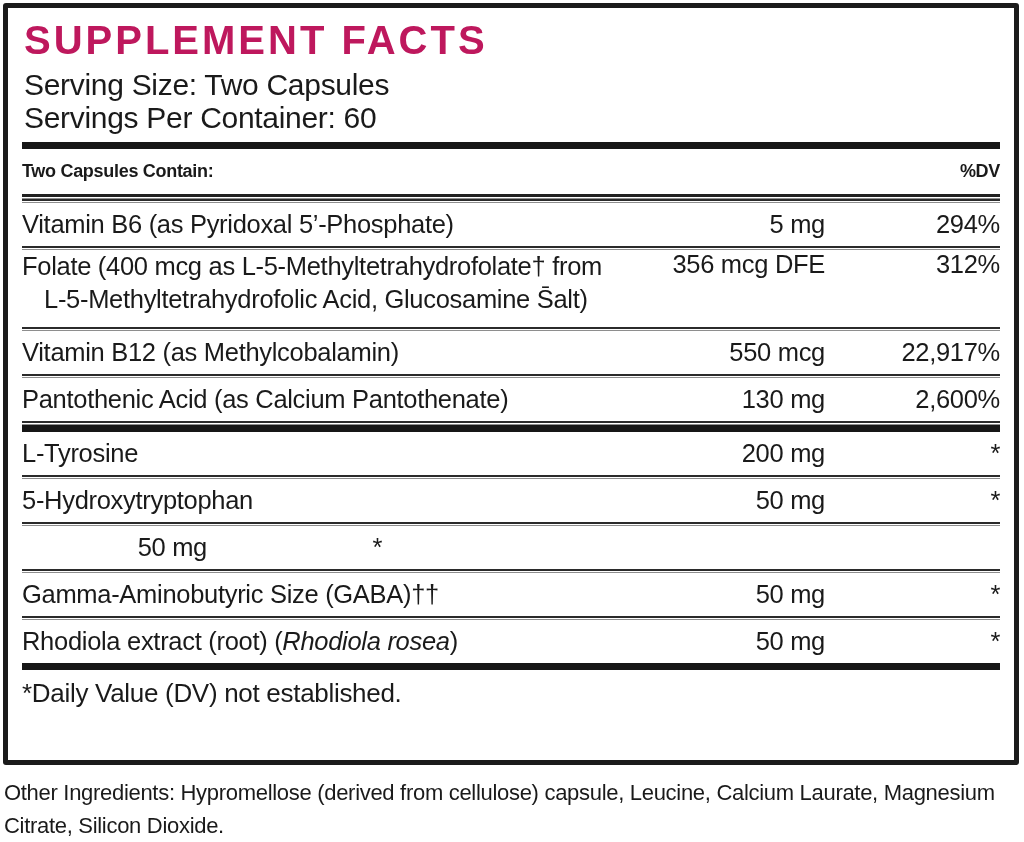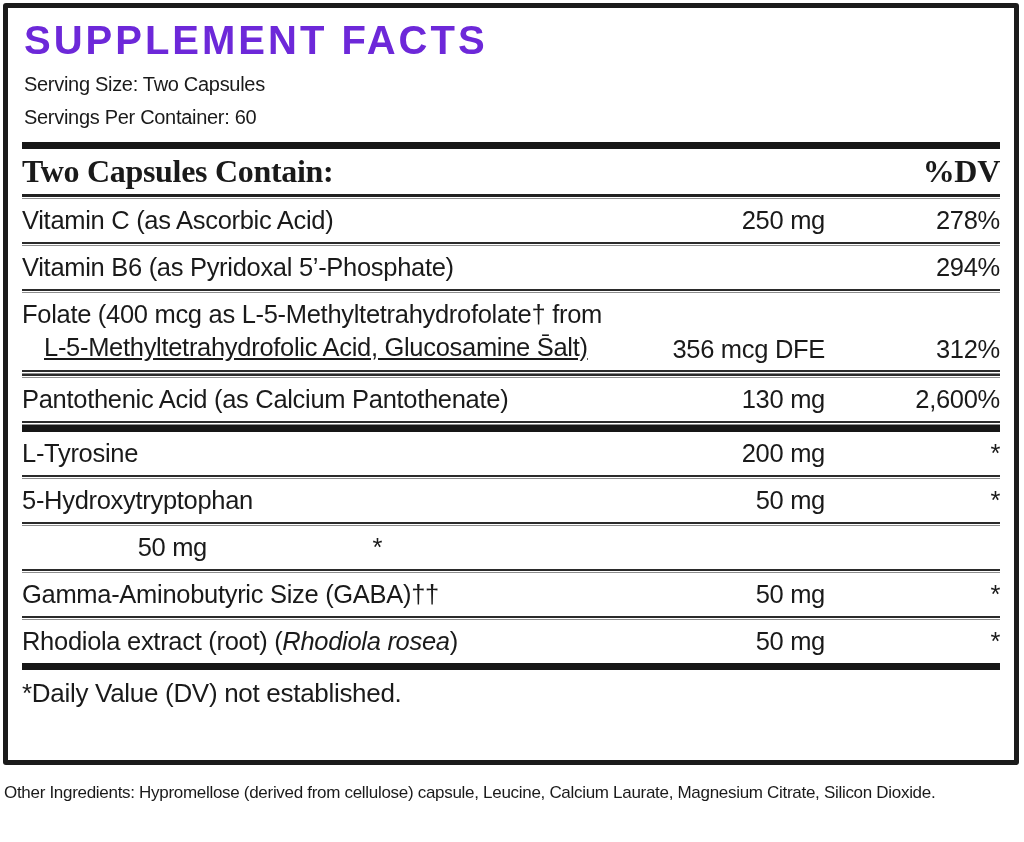--- a/index.html
+++ b/index.html
@@ -18,38 +18,37 @@
     border-radius: 3px;
     background: #ffffff;
     padding: 0 14px;
     overflow: hidden;
   }
   .title {
     margin: 10px 0 0 2px;
     font-size: 40px;
     font-weight: bold;
     letter-spacing: 3px;
-    color: #6d28d9;
+    color: #be185d;
   }
   .serv {
-    font-size: 20px;
+    font-size: 30px;
     line-height: 33px;
     margin-left: 2px;
   }
   .serv.first { margin-top: 5px; }
   .bar { height: 7px; background: #161616; }
   .bar.top { margin-top: 8px; }
   .hdr-row {
     display: flex;
     justify-content: space-between;
     align-items: center;
     height: 45px;
-    font-size: 32px;
+    font-size: 18px;
     font-weight: bold;
-    font-family: Liberation Serif, serif;
   }
   .hdr-rule {
     height: 5px;
     border-top: 3px solid #202020;
     border-bottom: 1px solid #8f8f8f;
   }
   .sep {
     height: 4px;
     border-top: 2px solid #2b2b2b;
     border-bottom: 1px solid #8e8e8e;
@@ -58,37 +57,37 @@
     display: flex;
     align-items: center;
     height: 43px;
     font-size: 25.5px;
   }
   .row .name { flex: 1; white-space: nowrap; }
   .row .amt { width: 185px; text-align: right; white-space: nowrap; }
   .row .dv  { width: 175px; text-align: right; white-space: nowrap; }
   .row.two-line {
     height: 77px;
-    align-items: flex-end;
+    align-items: flex-start;
     padding-bottom: 6px;
   }
   .row.two-line .name div { line-height: 33px; }
-  .indent { padding-left: 22px; text-decoration: underline; }
+  .indent { padding-left: 22px; }
   .it { font-style: italic; }
   .footnote-row {
     display: flex;
     align-items: center;
     height: 46px;
     font-size: 26px;
   }
   .other {
     position: absolute;
     left: 4px; top: 776px;
     width: 1012px;
-    font-size: 17px;
+    font-size: 22px;
     line-height: 33px;
   }
 </style>
 </head>
 <body>
 
 <div class="panel">
 
   <h1 class="title">SUPPLEMENT FACTS</h1>
 
@@ -96,43 +95,44 @@
   <div class="serv">Servings Per Container: 60</div>
 
   <div class="bar top"></div>
 
   <div class="hdr-row">
     <span>Two Capsules Contain:</span>
     <span>%DV</span>
   </div>
   <div class="hdr-rule"></div>
 
-  <div class="row">
-    <span class="name">Vitamin C (as Ascorbic Acid)</span>
-    <span class="amt">250 mg</span>
-    <span class="dv">278%</span>
-  </div>
   <div class="sep"></div>
 
   <div class="row">
     <span class="name">Vitamin B6 (as Pyridoxal 5’-Phosphate)</span>
+    <span class="amt">5 mg</span>
     <span class="dv">294%</span>
   </div>
   <div class="sep"></div>
 
   <div class="row two-line">
     <span class="name">
       <div>Folate (400 mcg as L-5-Methyltetrahydrofolate† from</div>
       <div class="indent">L-5-Methyltetrahydrofolic Acid, Glucosamine S̄alt)</div>
     </span>
     <span class="amt">356 mcg DFE</span>
     <span class="dv">312%</span>
   </div>
   <div class="sep"></div>
 
+  <div class="row">
+    <span class="name">Vitamin B12 (as Methylcobalamin)</span>
+    <span class="amt">550 mcg</span>
+    <span class="dv">22,917%</span>
+  </div>
   <div class="sep"></div>
 
   <div class="row">
     <span class="name">Pantothenic Acid (as Calcium Pantothenate)</span>
     <span class="amt">130 mg</span>
     <span class="dv">2,600%</span>
   </div>
   <div class="sep"></div>
 
   <div class="bar"></div>

